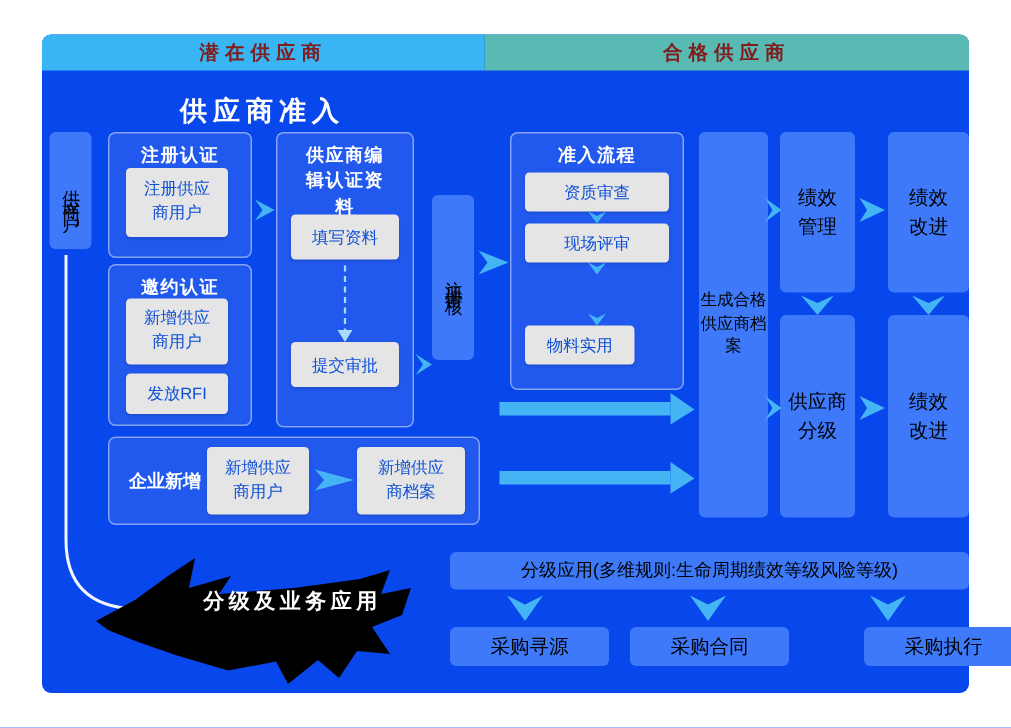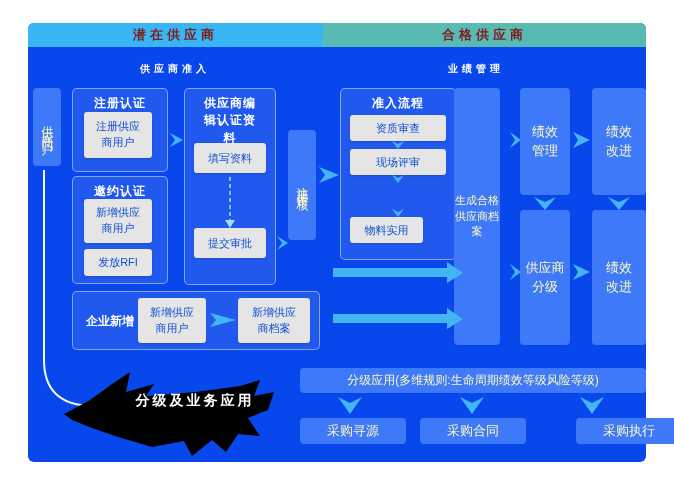--- a/index.html
+++ b/index.html
@@ -4,23 +4,23 @@
 <style>
   * { margin:0; padding:0; box-sizing:border-box; }
   body { background:#ffffff; font-family:"Liberation Sans", sans-serif; }
   .stage { position:relative; width:674px; height:485px; background:#fff; overflow:hidden; }
   .canvas { position:absolute; left:28px; top:23px; width:618px; height:439px;
             background:var(--bg,#0847ec); border-radius:6px; }
   .band { position:absolute; top:23px; height:24px; display:flex; align-items:center;
           justify-content:center; color:#7f1d1d; font-size:13px; font-weight:700; letter-spacing:4px; }
   .band-l { left:28px; width:295px; background:var(--band_potential,#3ab5f3); border-radius:6px 0 0 0; }
   .band-r { left:323px; width:323px; background:var(--band_qualified,#58bab3); border-radius:0 6px 0 0; }
-  .sec-title { position:absolute; color:#fff; font-weight:700; font-size:10px;
+  .sec-title { position:absolute; color:#fff; font-weight:700; font-size:18px;
                letter-spacing:4px; text-align:center; }
-  .node { position:absolute; background:var(--box,#3d79f8); border-radius:4px; color:#fef9c3;
+  .node { position:absolute; background:var(--box,#3d79f8); border-radius:4px; color:#000000;
           display:flex; align-items:center; justify-content:center; text-align:center; }
   .vert span { writing-mode:vertical-lr; letter-spacing:4px; }
   .group { position:absolute; background:rgba(255,255,255,.10);
            border:1px solid rgba(255,255,255,.45); border-radius:5px; }
   .gtitle { position:absolute; left:0; right:0; top:6px; text-align:center; color:#fff;
             font-weight:700; font-size:12px; letter-spacing:1px; }
   .gtitle-left { position:absolute; left:10px; top:50%; transform:translateY(-50%); width:54px;
                  text-align:center; color:#fff; font-weight:700; font-size:12px; }
   .wbox { position:absolute; background:#e5e5e5; border-radius:3px; color:var(--wtext,#0d4fd6);
           font-size:11px; display:flex; align-items:center; justify-content:center;
@@ -44,21 +44,20 @@
   <div class="canvas"></div>
 
   <div class="band band-l">
     <span>潜在供应商</span>
   </div>
   <div class="band band-r">
     <span>合格供应商</span>
   </div>
 
   <div class="sec-title" style="left:110px;top:62px;width:130px;">供应商准入</div>
-  <div class="sec-title" style="left:416px;top:62px;width:120px;">业绩管理</div>
 
   <div class="node vert fs12" style="left:33px;top:88px;width:28px;height:78px;">
     <span>供应商门户</span>
   </div>
 
   <div class="group" style="left:72px;top:88px;width:96px;height:84px;">
     <div class="gtitle">注册认证</div>
   </div>
   <div class="wbox" style="left:84px;top:112px;width:68px;height:46px;">
     <span class="wrap" style="width:4.2em;">注册供应商用户</span>
@@ -104,21 +103,21 @@
   <div class="wbox" style="left:350px;top:115px;width:96px;height:26px;">
     <span>资质审查</span>
   </div>
   <div class="wbox" style="left:350px;top:149px;width:96px;height:26px;">
     <span>现场评审</span>
   </div>
   <div class="wbox" style="left:350px;top:217px;width:73px;height:26px;">
     <span>物料实用</span>
   </div>
 
-  <div class="node" style="left:454px;top:88px;width:46px;height:257px;font-size:11px;">
+  <div class="node" style="left:466px;top:88px;width:46px;height:257px;font-size:11px;">
     <span class="wrap" style="width:44px;">生成合格供应商档案</span>
   </div>
 
   <div class="node fs13" style="left:520px;top:88px;width:50px;height:107px;">
     <span class="wrap" style="width:2.4em;">绩效管理</span>
   </div>
   <div class="node fs13" style="left:592px;top:88px;width:54px;height:107px;">
     <span class="wrap" style="width:2.4em;">绩效改进</span>
   </div>
   <div class="node fs13" style="left:520px;top:210px;width:50px;height:135px;">

